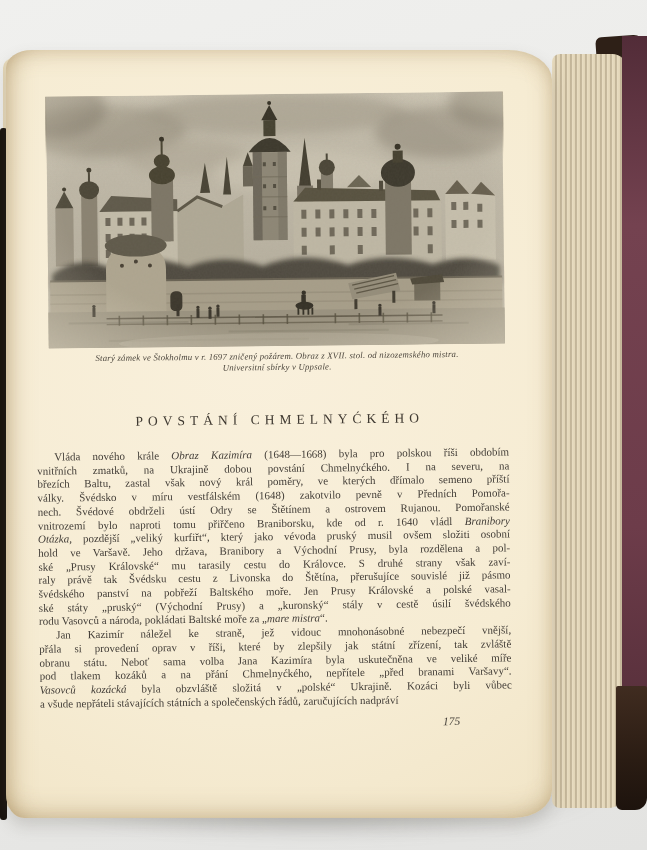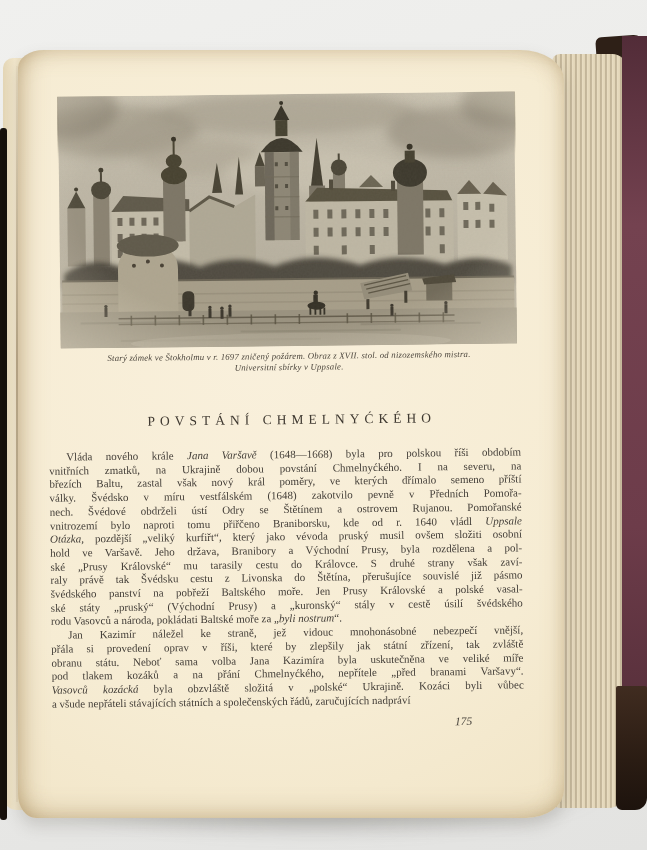--- a/index.html
+++ b/index.html
@@ -50,21 +50,21 @@
     background:#2e2017;border-radius:6px 10px 2px 2px;transform:rotate(-4deg);
   }
   .cover-bottom-leather{
     position:absolute;left:616px;top:686px;width:31px;height:124px;
     background:linear-gradient(180deg,#402c20 0%,#2a1c13 60%,#1d130d 100%);
     border-radius:2px 2px 12px 6px;
   }
 
   
   .page{
-    position:absolute;left:18px;top:50px;width:546px;height:768px;
+    position:absolute;left:6px;top:50px;width:546px;height:768px;
     background:radial-gradient(120% 90% at 45% 38%, #f9f0dc 0%, #f6ecd3 55%, #eee0bf 100%);
     border-radius:26px 44px 38px 18px / 18px 30px 28px 24px;
     box-shadow:
       inset 20px 0 26px -18px rgba(150,118,66,.5),
       inset -14px 0 24px -16px rgba(150,118,66,.38),
       inset 0 -18px 28px -18px rgba(140,110,60,.42),
       inset 0 16px 24px -16px rgba(160,130,80,.35),
       0 8px 16px rgba(100,95,85,.22);
   }
   .page-inner{position:absolute;inset:0;transform:rotate(-0.65deg);transform-origin:50% 40%;}
@@ -352,33 +352,33 @@
           <div class="caption">Starý zámek ve Štokholmu v r. 1697 zničený požárem. Obraz z XVII. stol. od nizozemského mistra.</div>
           <div class="caption" style="margin-top:0">Universitní sbírky v Uppsale.</div>
         </figcaption>
       </figure>
 
       <h1 class="heading">POVSTÁNÍ CHMELNYĆKÉHO</h1>
 
       <div class="body-text">
 
       <div>
-            <div class="tline indent"><span>Vláda nového krále </span><i>Jana Varšavě</i><span> (1648—1668) byla pro polskou říši obdobím</span></div>
+            <div class="tline indent"><span>Vláda nového krále </span><i>Obraz Kazimíra</i><span> (1648—1668) byla pro polskou říši obdobím</span></div>
             <div class="tline"><span>vnitřních zmatků, na Ukrajině dobou povstání Chmelnyćkého. I na severu, na</span></div>
             <div class="tline"><span>březích Baltu, zastal však nový král poměry, ve kterých dřímalo semeno příští</span></div>
             <div class="tline"><span>války. Švédsko v míru vestfálském (1648) zakotvilo pevně v Předních Pomořa-</span></div>
             <div class="tline"><span>nech. Švédové obdrželi ústí Odry se Štětínem a ostrovem Rujanou. Pomořanské</span></div>
-            <div class="tline"><span>vnitrozemí bylo naproti tomu přiřčeno Braniborsku, kde od r. 1640 vládl </span><i>Uppsale</i></div>
+            <div class="tline"><span>vnitrozemí bylo naproti tomu přiřčeno Braniborsku, kde od r. 1640 vládl </span><i>Branibory</i></div>
             <div class="tline"><i>Otázka</i><span>, pozdější „veliký kurfiřt“, který jako vévoda pruský musil ovšem složiti osobní</span></div>
             <div class="tline"><span>hold ve Varšavě. Jeho država, Branibory a Východní Prusy, byla rozdělena a pol-</span></div>
             <div class="tline"><span>ské „Prusy Královské“ mu tarasily cestu do Královce. S druhé strany však zaví-</span></div>
             <div class="tline"><span>raly právě tak Švédsku cestu z Livonska do Štětína, přerušujíce souvislé již pásmo</span></div>
             <div class="tline"><span>švédského panství na pobřeží Baltského moře. Jen Prusy Královské a polské vasal-</span></div>
             <div class="tline"><span>ské státy „pruský“ (Východní Prusy) a „kuronský“ stály v cestě úsilí švédského</span></div>
-            <div class="tline last"><span>rodu Vasovců a národa, pokládati Baltské moře za „</span><i>byli nostrum</i><span>“.</span></div>
+            <div class="tline last"><span>rodu Vasovců a národa, pokládati Baltské moře za „</span><i>mare mistra</i><span>“.</span></div>
           </div>
           <div>
             <div class="tline indent"><span>Jan Kazimír náležel ke straně, jež vidouc mnohonásobné nebezpečí vnější,</span></div>
             <div class="tline"><span>přála si provedení oprav v říši, které by zlepšily jak státní zřízení, tak zvláště</span></div>
             <div class="tline"><span>obranu státu. Neboť sama volba Jana Kazimíra byla uskutečněna ve veliké míře</span></div>
             <div class="tline"><span>pod tlakem kozáků a na přání Chmelnyćkého, nepřítele „před branami Varšavy“.</span></div>
             <div class="tline"><i>Vasovců kozácká</i><span> byla obzvláště složitá v „polské“ Ukrajině. Kozáci byli vůbec</span></div>
             <div class="tline last"><span>a všude nepřáteli stávajících státních a společenských řádů, zaručujících nadpráví</span></div>
           </div>
           <div class="page-number">175</div>

